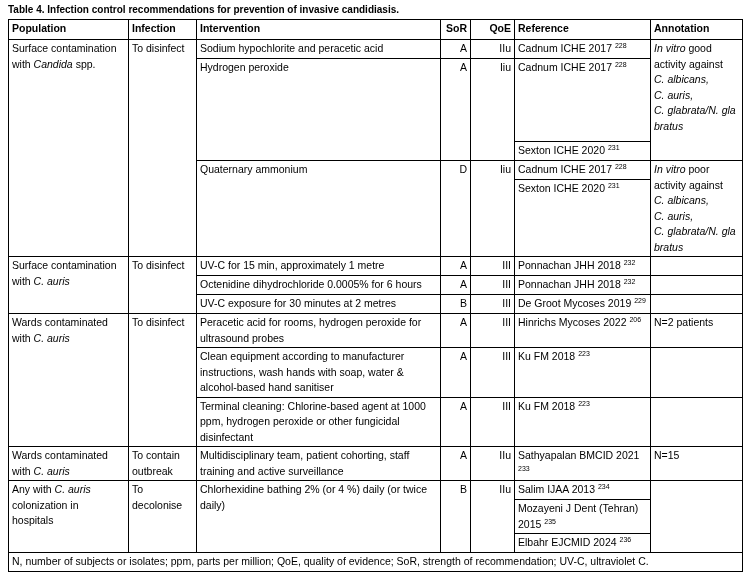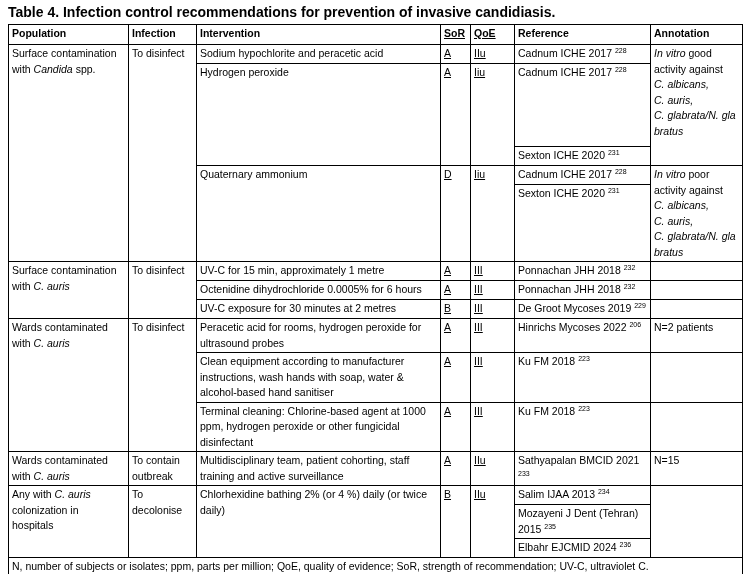--- a/index.html
+++ b/index.html
@@ -3,36 +3,36 @@
 <meta charset="utf-8">
 <style>
   html,body{margin:0;padding:0;background:#fff;}
   body{
     width:750px;height:574px;box-sizing:border-box;
     padding:3px 8px 0 8px;
     font-family:"Liberation Sans",sans-serif;
     color:#000;
   }
   .title{
-    font-size:14px;font-weight:bold;
+    font-size:10px;font-weight:bold;
     margin:1px 0 4px 0;
   }
   table{
     border-collapse:collapse;table-layout:fixed;width:734px;
     font-size:10.5px;line-height:15.5px;
   }
   th,td{
     border:1px solid #000;
     padding:1px 3px;
     vertical-align:top;text-align:left;
     overflow:hidden;
     font-weight:normal;
   }
   th{font-weight:bold;}
-  .c{text-align:left;text-decoration:underline;}
+  .c{text-align:right;}
   sup{font-size:7px;vertical-align:super;line-height:0;}
   .i{font-style:italic;}
   
   .h-head{height:20px;}
   .h19{height:19px;padding-left:28px;}
   .h83{height:83px;padding-left:39px;}
   .h76{height:76px;}
   .h33{height:33px;}
   .h49{height:49px;}
   .h-foot{height:19px;padding-left:47px;}

